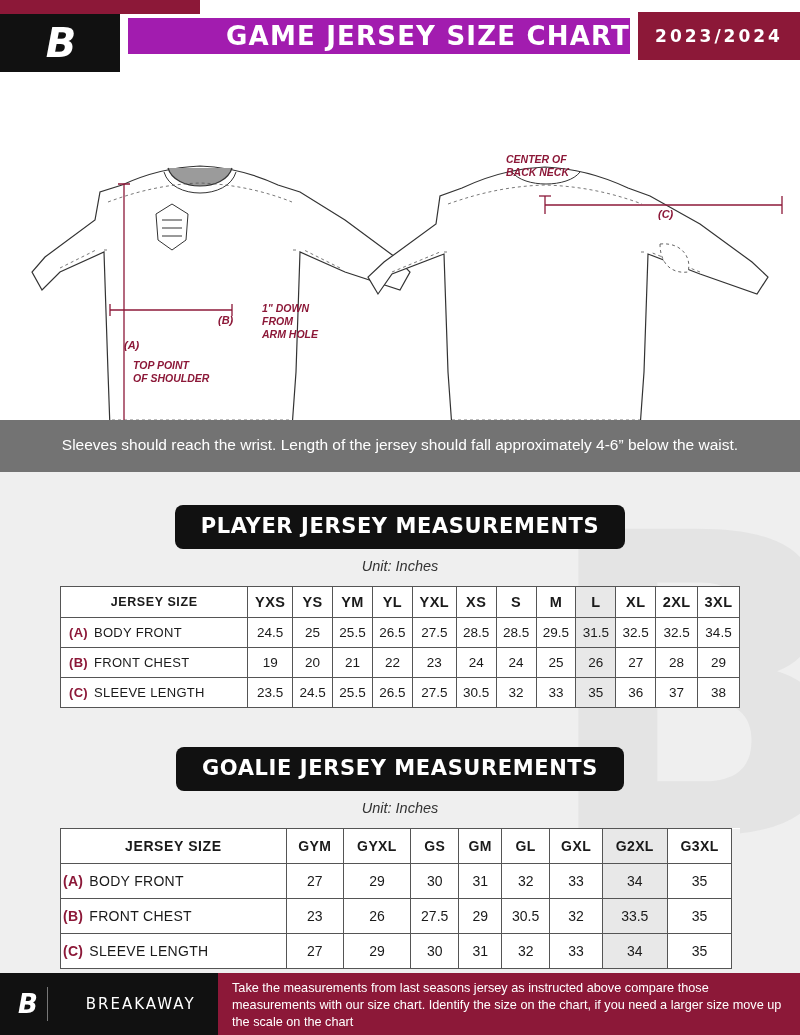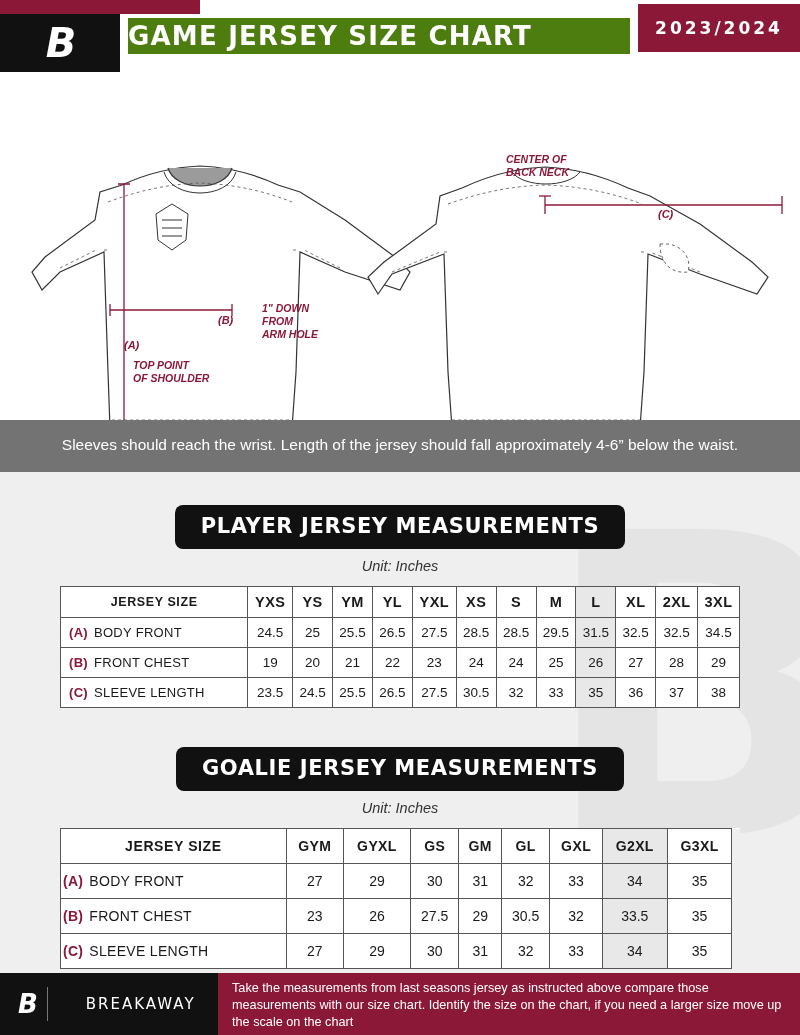--- a/index.html
+++ b/index.html
@@ -55,34 +55,34 @@
     font-size: 40px;
     font-weight: bold;
     font-style: italic;
     font-family: "DejaVu Sans", sans-serif;
     letter-spacing: -2px;
   }
   .title-bar {
     position: absolute;
     left: 128px; top: 18px;
     right: 170px; height: 36px;
-    background: #4d7c0f;
-    display: flex; align-items: center; justify-content: flex-start;
+    background: #a21caf;
+    display: flex; align-items: center; justify-content: flex-end;
   }
   .title-bar h1 {
     margin: 0;
     color: #ffffff;
     font-size: 26px;
     font-weight: bold;
     letter-spacing: 1.2px;
     font-family: "DejaVu Sans", sans-serif;
   }
   .season-box {
     position: absolute;
-    right: 0; top: 4px;
+    right: 0; top: 12px;
     width: 162px; height: 48px;
     background: #8c1838;
     display: flex; align-items: center; justify-content: center;
   }
   .season-box span {
     color: #ffffff;
     font-size: 17px;
     font-weight: bold;
     letter-spacing: 3px;
     font-family: "DejaVu Sans", sans-serif;

